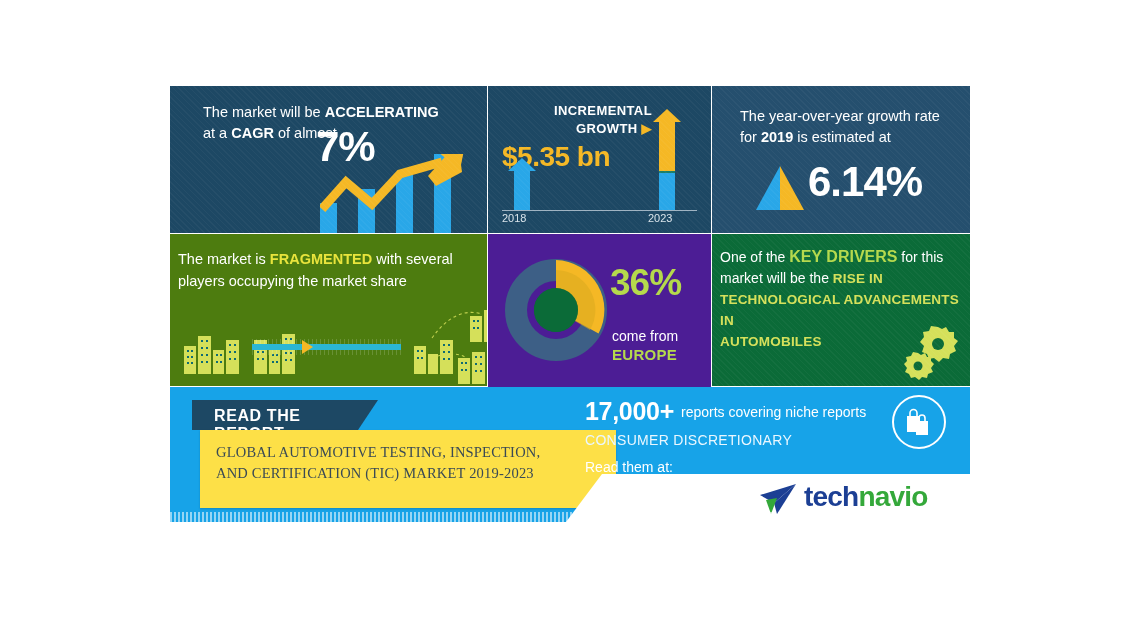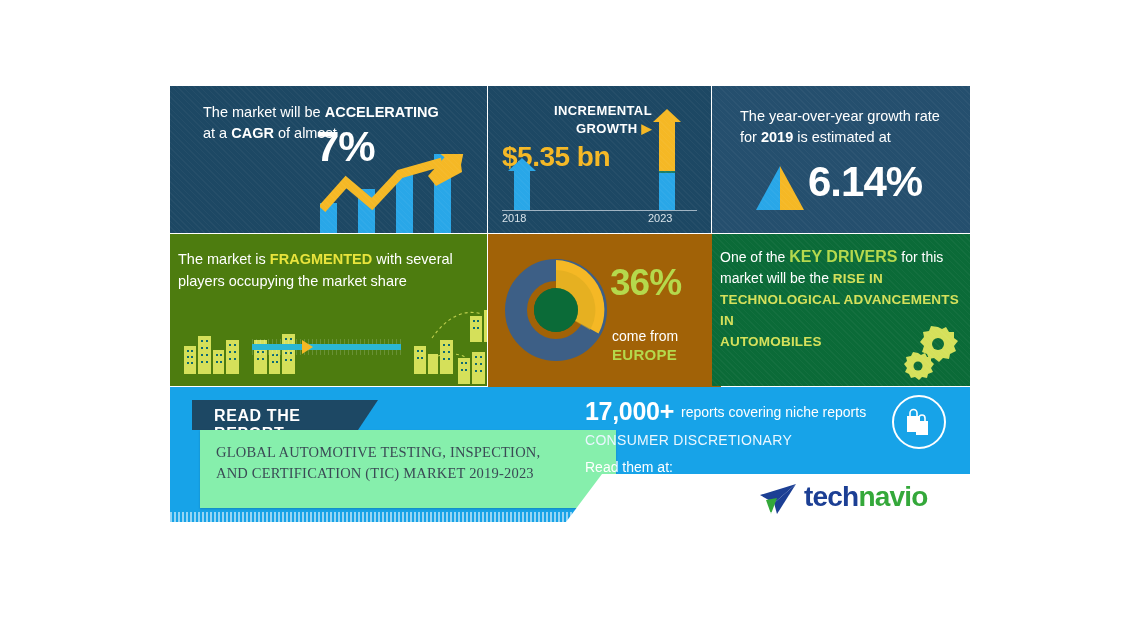--- a/index.html
+++ b/index.html
@@ -84,21 +84,21 @@
   .track{position:absolute;left:82px;top:34px;width:149px;height:6px;
     background:#2bb6d4;}
   .trackhatch{position:absolute;left:82px;top:29px;width:149px;height:16px;
     background:repeating-linear-gradient(90deg,
       rgba(255,255,255,.16) 0 1px, rgba(255,255,255,0) 1px 4px);}
   .trackarrow{position:absolute;left:132px;top:30px;width:0;height:0;
     border-top:7px solid transparent;border-bottom:7px solid transparent;
     border-left:11px solid #f5b825;}
 
   
-  #p-donut{left:318px;top:148px;width:223px;height:194px;background:#a16207;padding-left:10px;}
+  #p-donut{left:318px;top:148px;width:223px;height:194px;background:#4c1d95;}
   .donut{position:absolute;left:14px;top:22px;width:108px;height:108px;}
   #p-donut .pct{
     position:absolute;left:122px;top:28px;
     color:#b5d94c;font-size:37px;font-weight:bold;letter-spacing:-1px;
   }
   #p-donut .sub{
     position:absolute;left:124px;top:72px;width:100px;
     color:#ffffff;font-size:14px;line-height:20px;
   }
   #p-donut .reg{
@@ -128,21 +128,21 @@
     position:absolute;left:22px;top:13px;width:186px;height:30px;
     background:#1d4864;
     clip-path:polygon(0 0,186px 0,166px 30px,0 30px);
   }
   .ribbon span{
     position:absolute;left:22px;top:7px;color:#ffffff;
     font-size:16px;font-weight:bold;letter-spacing:.6px;
   }
   .reportcard{
     position:absolute;left:30px;top:43px;width:416px;height:78px;
-    background:#86efac;
+    background:#fde047;
     box-shadow:0 1px 2px rgba(0,0,0,.18);
   }
   .reportcard .t{
     position:absolute;left:16px;top:12px;width:330px;
     color:#3a4a55;font-family:"Liberation Serif",serif;
     font-size:14.5px;line-height:21px;letter-spacing:.2px;
   }
   .fold{
     position:absolute;right:0;bottom:0;width:22px;height:22px;
     background:linear-gradient(225deg,#17a3e8 0 50%,#d9d9d9 50% 100%);

